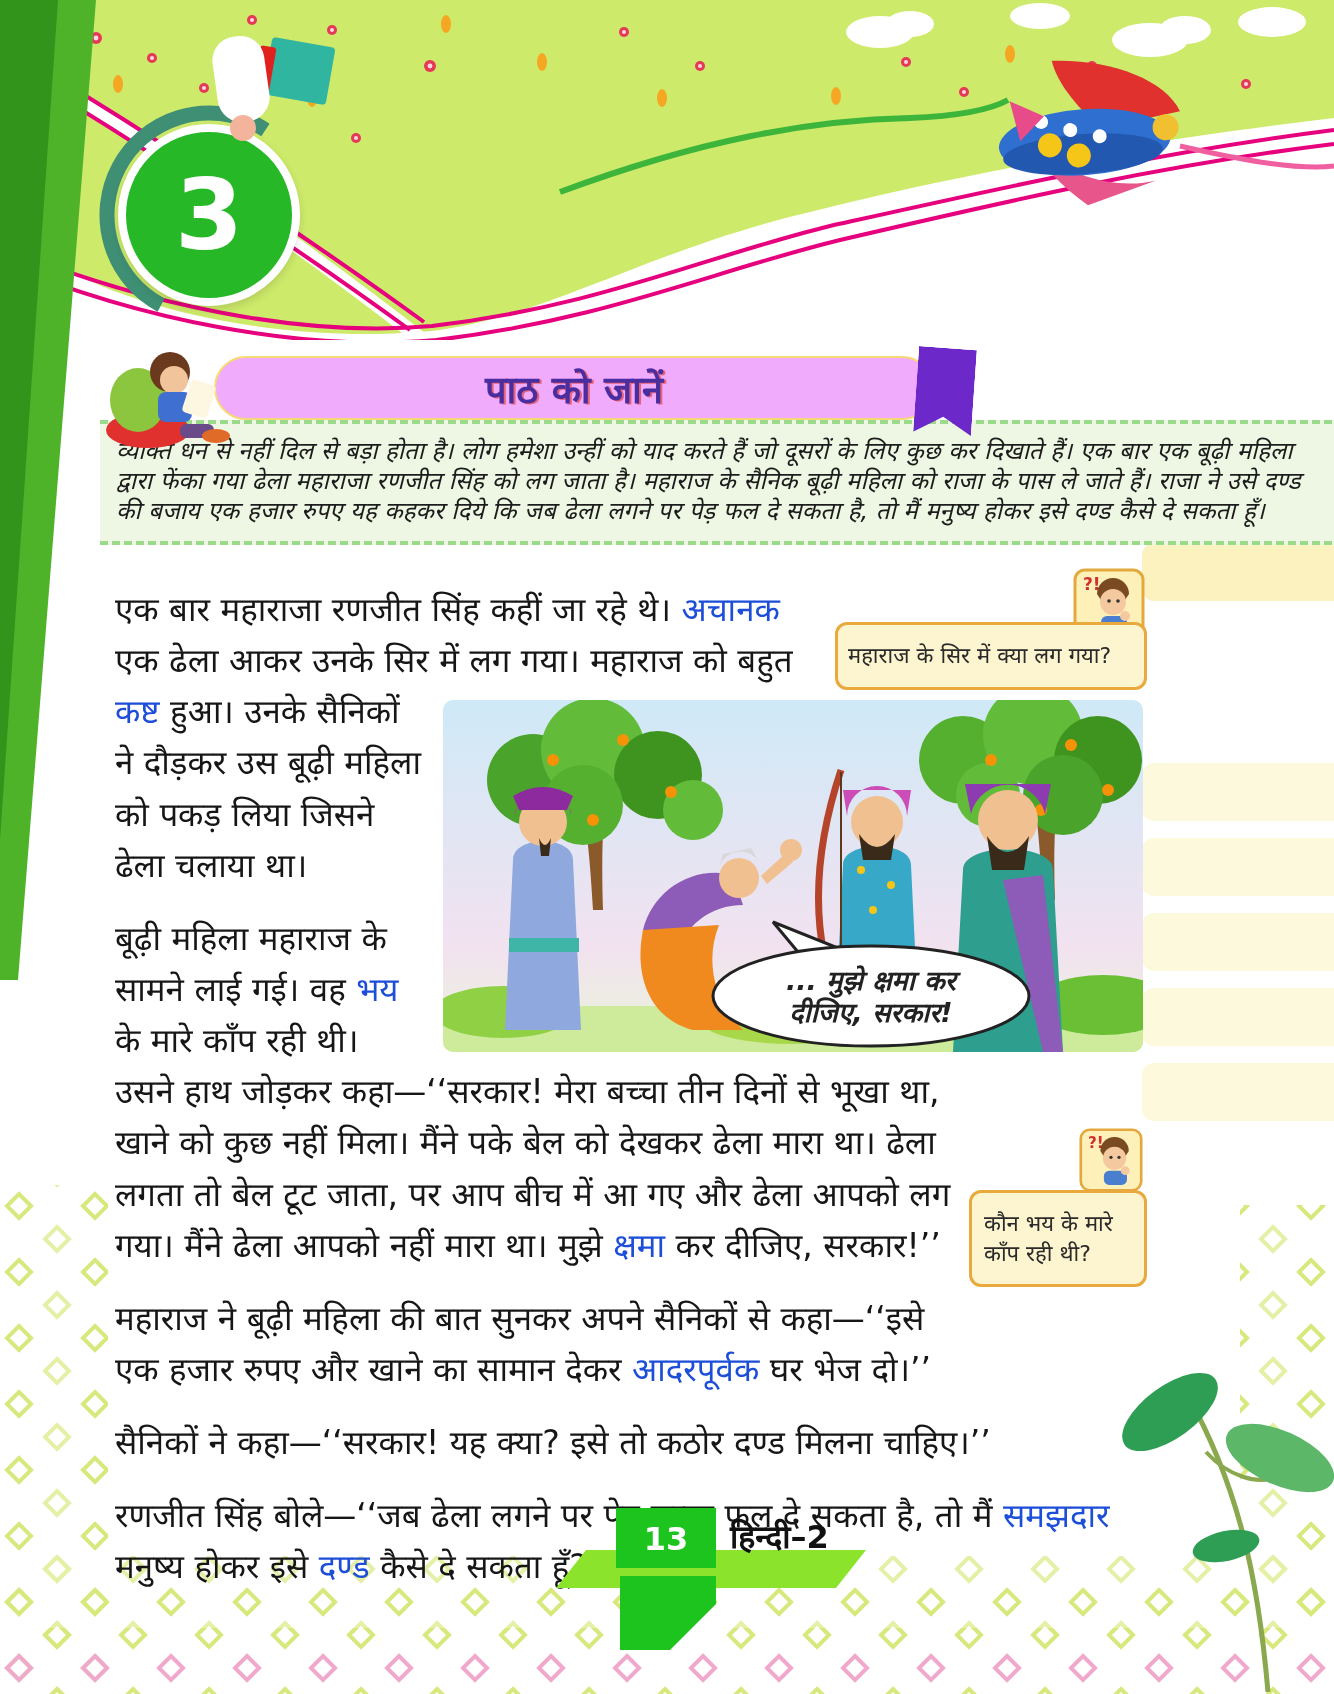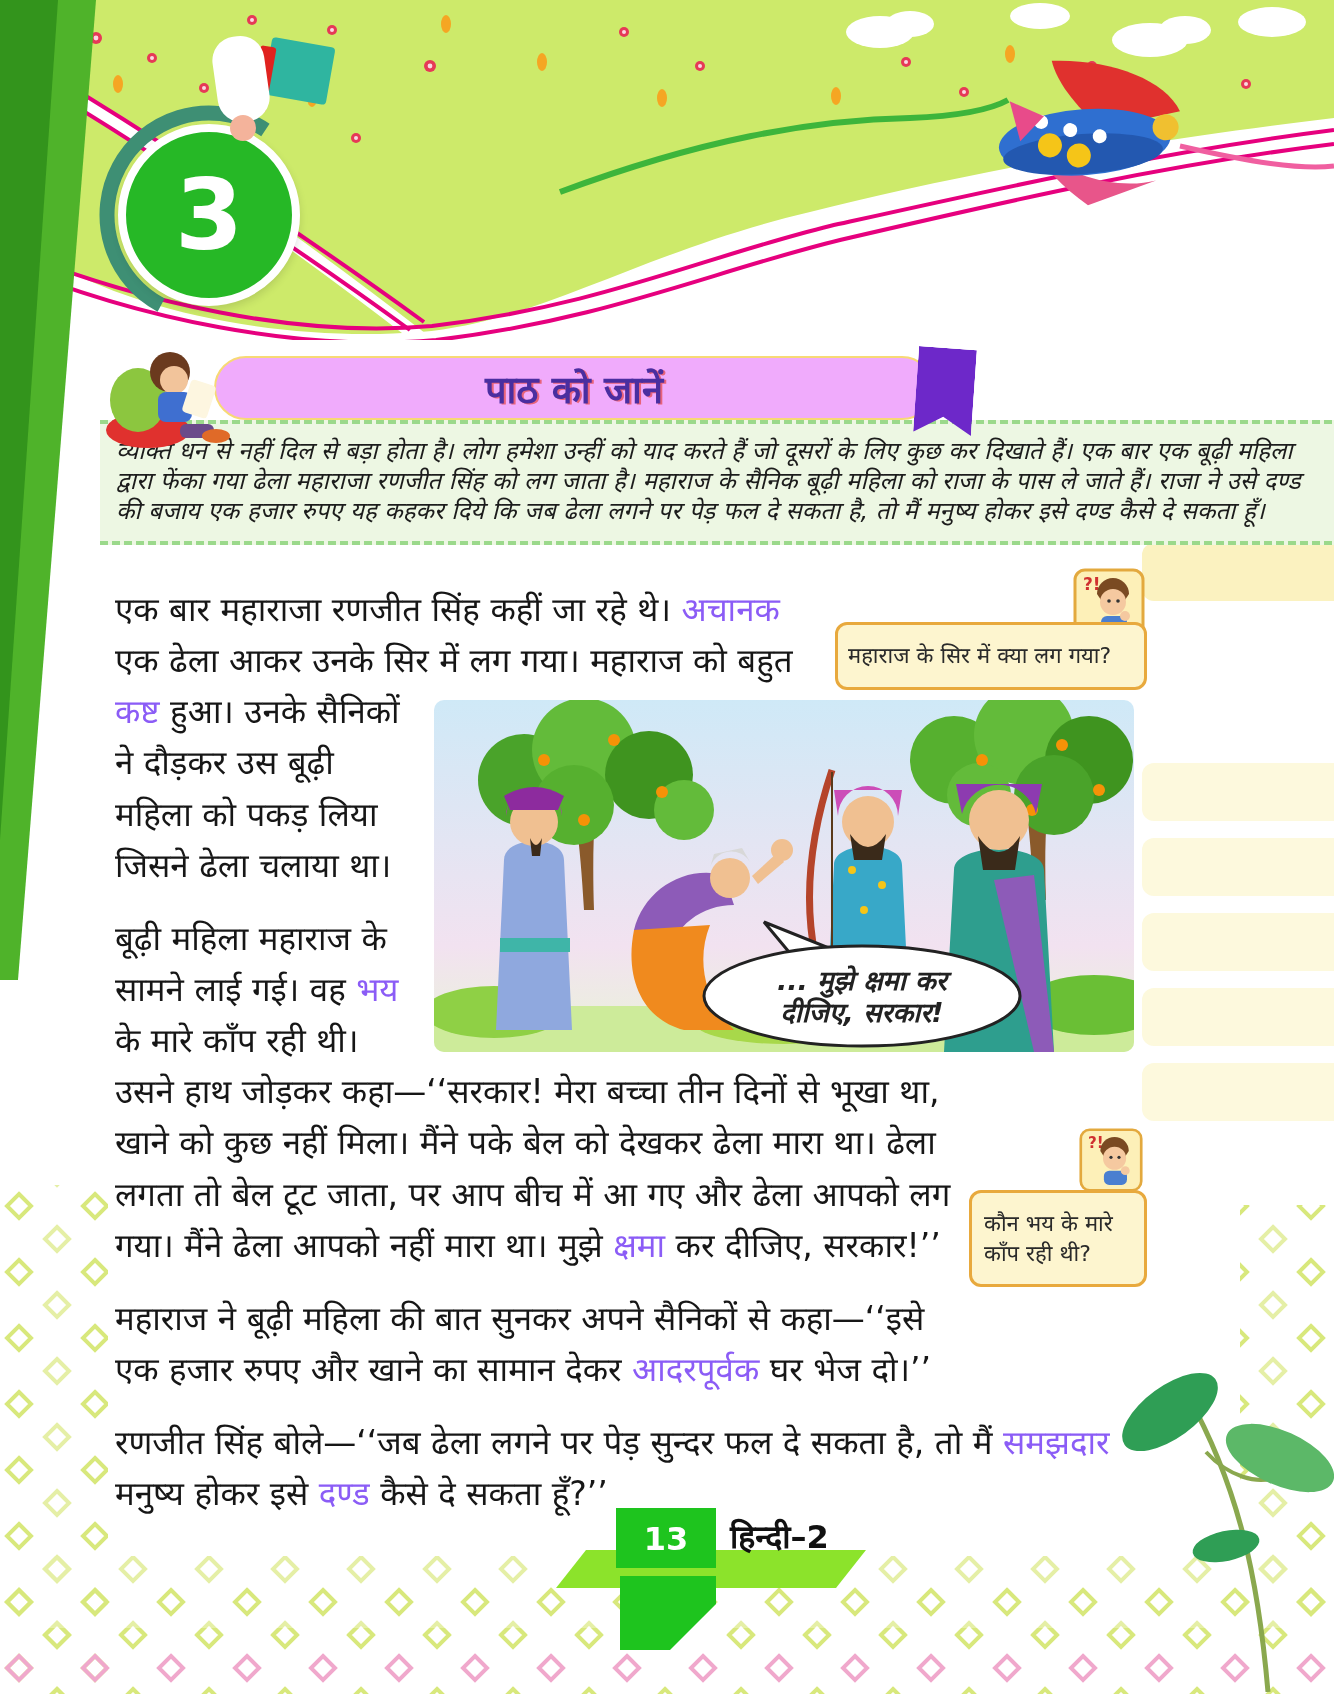--- a/index.html
+++ b/index.html
@@ -26,32 +26,32 @@
   .banner-flag{position:absolute;right:-42px;top:-10px;width:58px;height:86px;background:#6d28c9;
     clip-path:polygon(0 0,100% 0,100% 100%,50% 80%,0 100%);transform:rotate(4deg)}
   .reading-boy{position:absolute;left:104px;top:338px;z-index:4}
   .intro-box{position:absolute;left:100px;top:420px;width:1244px;background:#edf7e3;
     border-top:4px dashed #9bd98b;border-bottom:4px dashed #9bd98b;
     padding:12px 16px 14px 16px;font-style:italic;font-size:24px;line-height:1.26;color:#1c1c1c;z-index:2}
 
   
   .story{position:absolute;left:115px;top:584px;width:1032px;font-size:33px;line-height:1.55;color:#161616;z-index:2}
   .story p{margin-bottom:22px;text-align:left}
-  .hl{color:#8b5cf6}
+  .hl{color:#1d4ed8}
   .fl{float:right}
   .qbox{position:relative;margin-left:16px}
   .qbox .qtext{background:#fdf5cf;border:3px solid #e8a93d;border-radius:12px;color:#2a2a2a;
     font-size:22px;line-height:1.35;padding:16px 12px}
   .qbox1{width:312px;height:106px;margin-bottom:6px}
   .qbox1 .qtext{position:absolute;left:0;bottom:0;width:312px;white-space:nowrap;padding:16px 10px}
   .qbox1 .think{position:absolute;right:2px;top:-16px}
   .qbox2{width:178px;height:216px;clear:right;margin-top:66px}
   .qbox2 .qtext{position:absolute;left:0;top:58px;width:178px}
   .qbox2 .think{position:absolute;right:4px;top:-4px}
-  .illus{float:right;clear:right;width:700px;height:352px;margin:4px 13px 14px 18px;border-radius:10px;overflow:hidden}
+  .illus{float:right;clear:right;width:700px;height:352px;margin:4px 4px 14px 18px;border-radius:10px;overflow:hidden}
 
   
   .tab{position:absolute;left:1142px;width:192px;height:58px;border-radius:12px 0 0 12px;background:#fbf2c0;z-index:1}
   .tab.light{background:#fdf9dd}
 
   
   .footer-logo{position:absolute;left:552px;top:1502px;z-index:3}
   .book-label{position:absolute;left:730px;top:1514px;font-size:32px;font-weight:bold;color:#111;z-index:3}
 
   .deco{position:absolute;left:0;top:0;z-index:1;pointer-events:none}
@@ -296,20 +296,21 @@
       </svg>
       <div class="qtext">कौन भय के मारे काँप रही थी?</div>
     </div>
 
     <p><span>एक बार महाराजा रणजीत सिंह कहीं जा रहे थे। </span><span class="hl">अचानक</span><span> एक ढेला आकर उनके सिर में लग गया। महाराज को बहुत </span><span class="hl">कष्ट</span><span> हुआ। उनके सैनिकों ने दौड़कर उस बूढ़ी महिला को पकड़ लिया जिसने ढेला चलाया था।</span></p>
 
     <p><span>बूढ़ी महिला महाराज के सामने लाई गई। वह </span><span class="hl">भय</span><span> के मारे काँप रही थी। उसने हाथ जोड़कर कहा—‘‘सरकार! मेरा बच्चा तीन दिनों से भूखा था, खाने को कुछ नहीं मिला। मैंने पके बेल को देखकर ढेला मारा था। ढेला लगता तो बेल टूट जाता, पर आप बीच में आ गए और ढेला आपको लग गया। मैंने ढेला आपको नहीं मारा था। मुझे </span><span class="hl">क्षमा</span><span> कर दीजिए, सरकार!’’</span></p>
 
     <p><span>महाराज ने बूढ़ी महिला की बात सुनकर अपने सैनिकों से कहा—‘‘इसे एक हजार रुपए और खाने का सामान देकर </span><span class="hl">आदरपूर्वक</span><span> घर भेज दो।’’</span></p>
 
+    <p><span>सैनिकों ने कहा—‘‘सरकार! यह क्या? इसे तो कठोर दण्ड मिलना चाहिए।’’</span></p>
 
     <p><span>रणजीत सिंह बोले—‘‘जब ढेला लगने पर पेड़ सुन्दर फल दे सकता है, तो मैं </span><span class="hl">समझदार</span><span> मनुष्य होकर इसे </span><span class="hl">दण्ड</span><span> कैसे दे सकता हूँ?’’</span></p>
   </div>
 
   <div>
     <div class="tab" style="top:468px"></div>
     <div class="tab" style="top:543px"></div>
     <div class="tab light" style="top:763px"></div>
     <div class="tab light" style="top:838px"></div>
     <div class="tab light" style="top:913px"></div>

